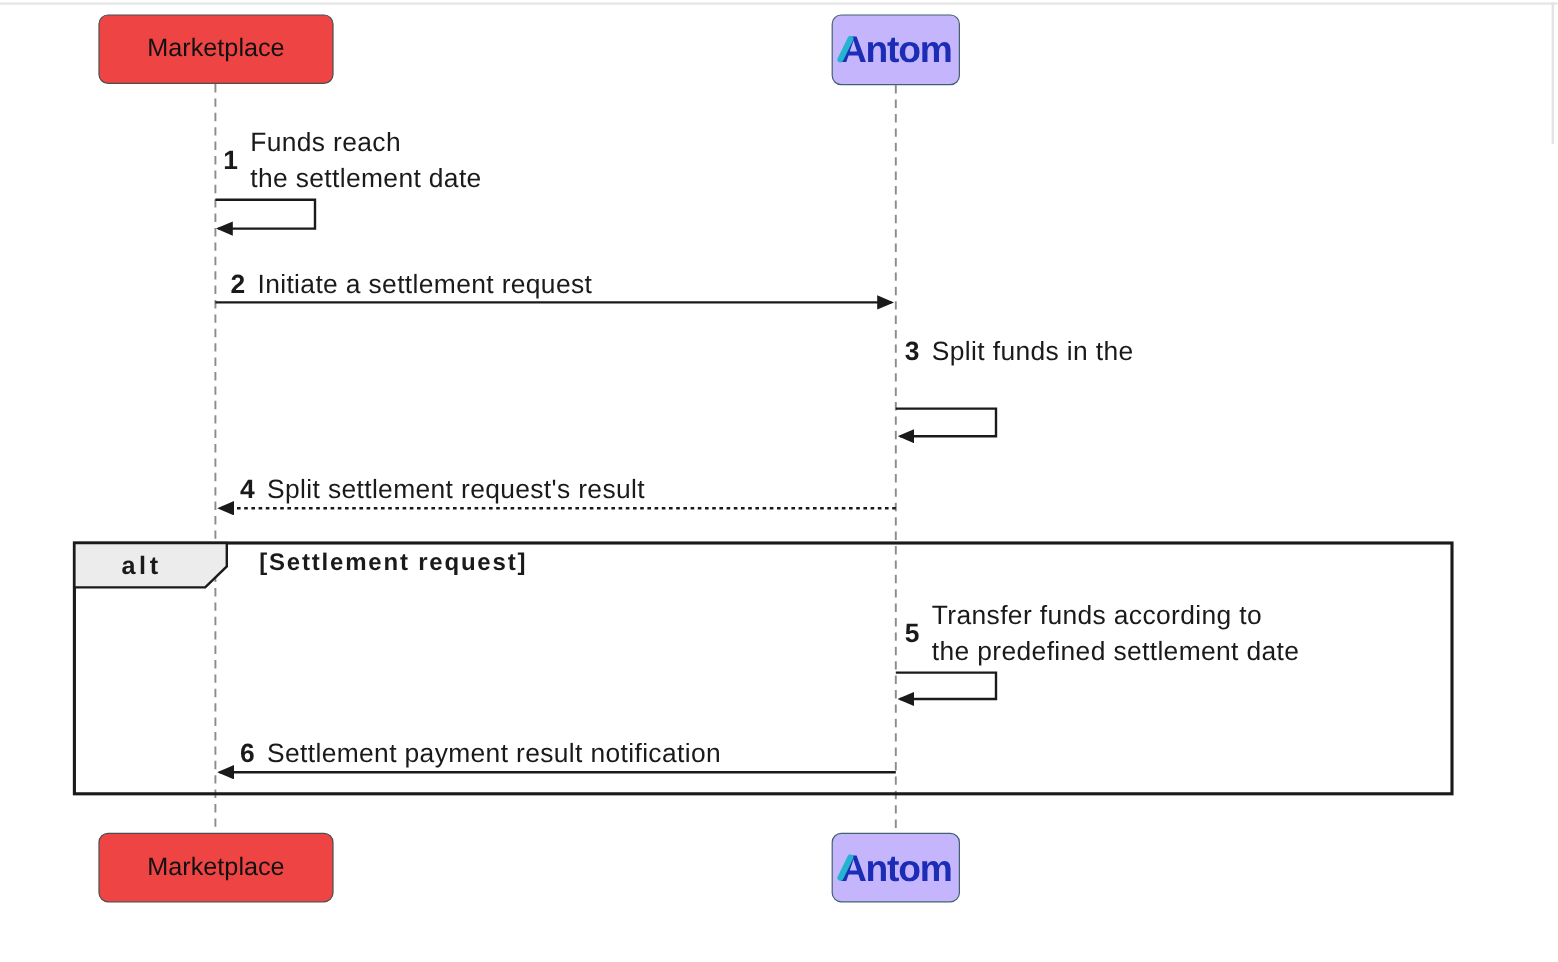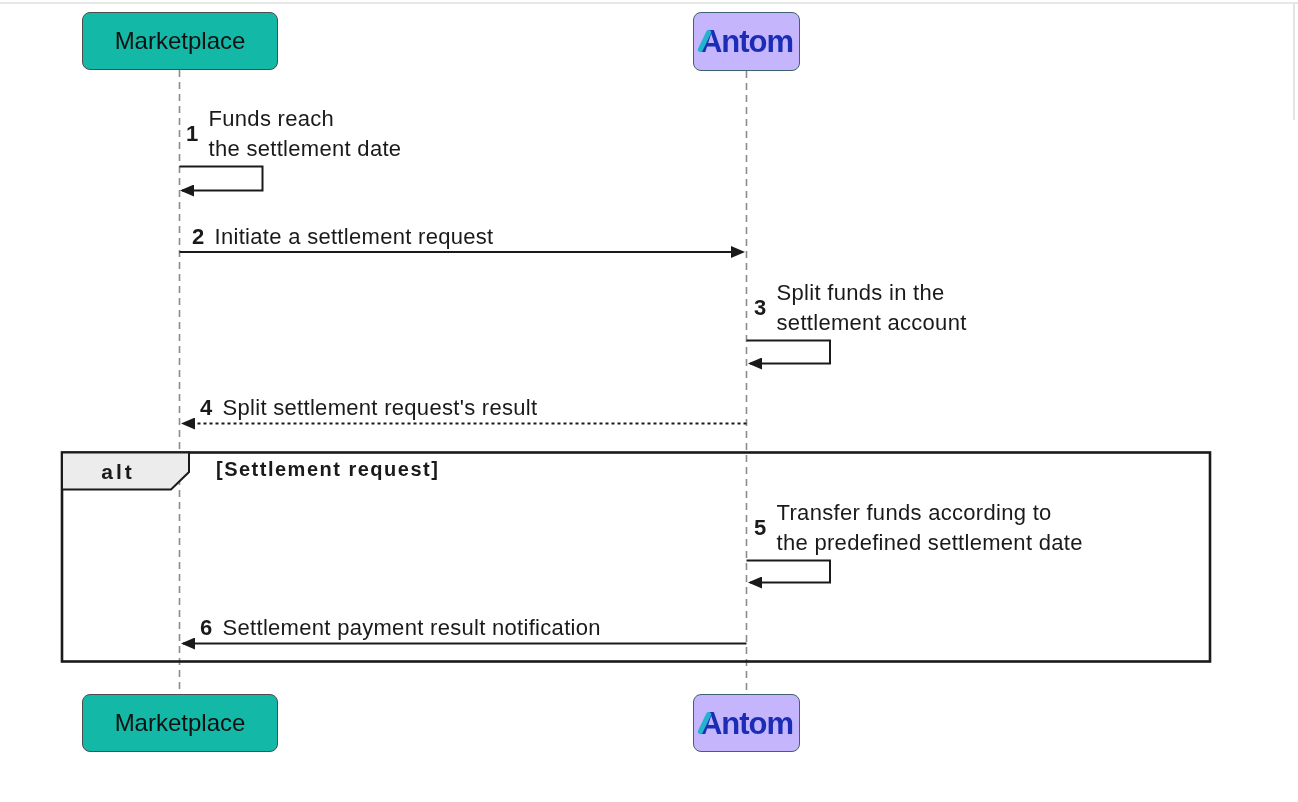--- a/index.html
+++ b/index.html
@@ -10,22 +10,22 @@
   
   .top-border{position:absolute;left:0;top:2px;width:1298px;height:2px;background:#e7e7e7;}
   .right-border{position:absolute;left:1293px;top:2px;width:2px;height:118px;background:#e4e4e4;}
 
   
   svg.layer{position:absolute;left:0;top:0;}
 
   
   .actor{position:absolute;display:flex;align-items:center;justify-content:center;
          border-radius:8px;box-sizing:border-box;}
-  .actor.marketplace{background:#14b8a6;border:1.6px solid #4d4d4d;
-         font-size:24px;color:#111;}
+  .actor.marketplace{background:#ef4444;border:1.6px solid #4d4d4d;
+         font-size:21px;color:#111;}
   .actor.antom{background:#c4b5fd;border:1.6px solid #41616e;}
   .actor.mp-top{left:82px;top:12px;width:196px;height:58px;}
   .actor.mp-bottom{left:82px;top:694px;width:196px;height:58px;}
   .actor.an-top{left:693px;top:12px;width:107px;height:59px;}
   .actor.an-bottom{left:693px;top:694px;width:107px;height:58px;}
 
   .antom-logo{position:relative;font-size:31px;font-weight:700;letter-spacing:-1px;
               color:#1b2db5;line-height:1;}
   .antom-logo .accent{position:absolute;left:2px;top:3px;width:5px;height:24px;
               background:#25b4cf;border-radius:3px;transform:rotate(26deg);}
@@ -108,21 +108,20 @@
     <span class="num">2</span>
     <span class="lines">
       <span>Initiate a settlement request</span>
     </span>
   </div>
 
   <div class="msg" style="left:754px;top:278px;">
     <span class="num">3</span>
     <span class="lines">
       <span>Split funds in the</span>
-      <span>settlement account</span>
     </span>
   </div>
 
   <div class="msg" style="left:200px;top:393px;">
     <span class="num">4</span>
     <span class="lines">
       <span>Split settlement request's result</span>
     </span>
   </div>
 

